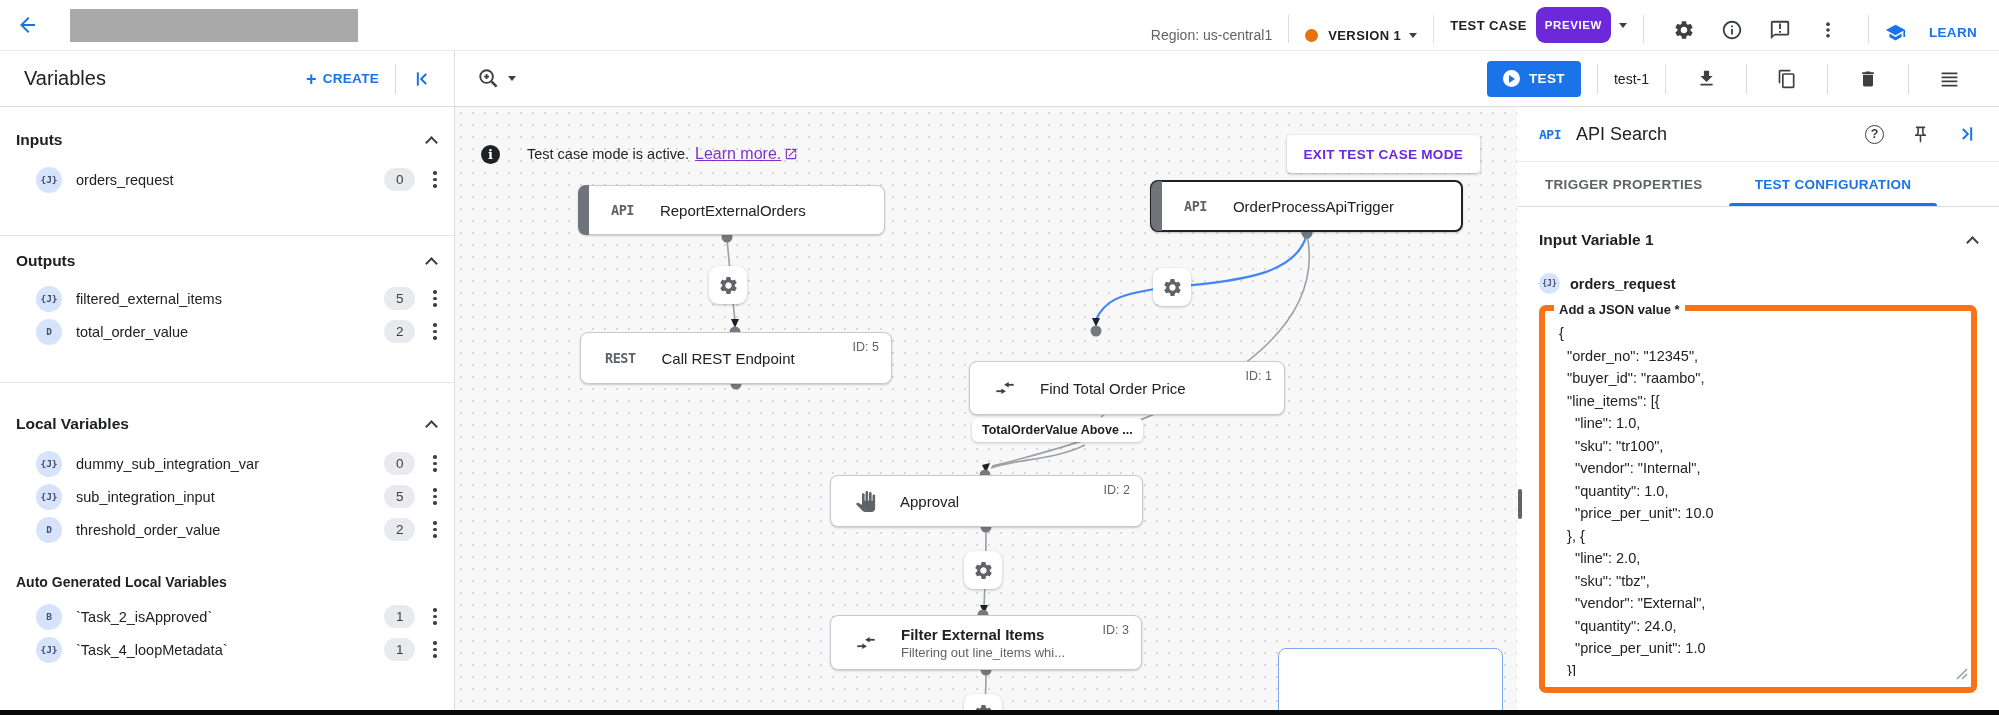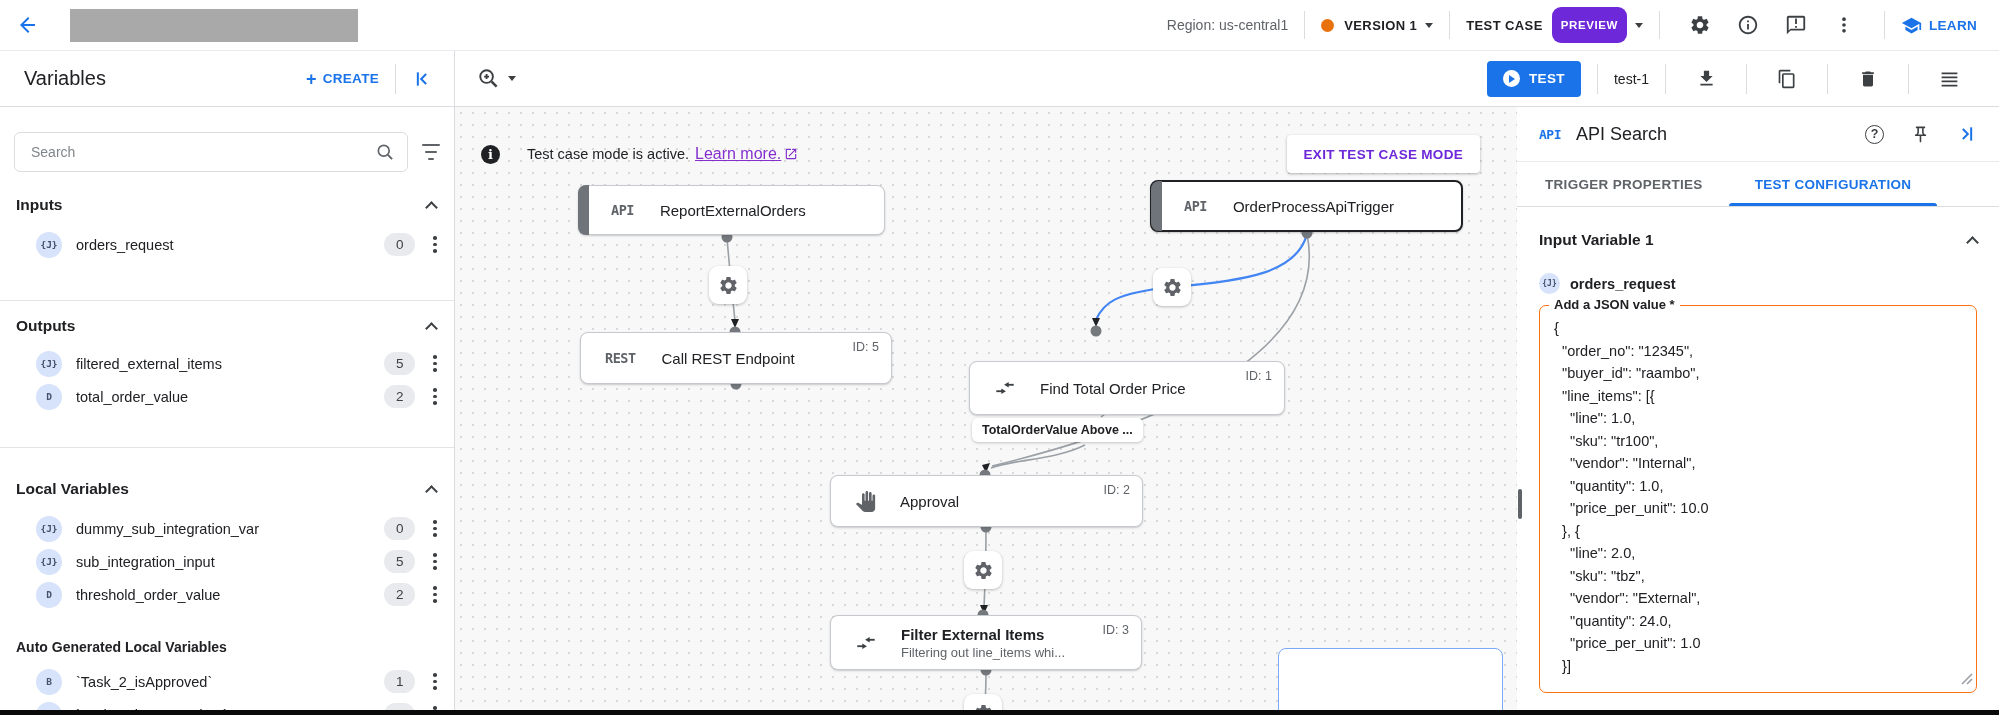--- a/index.html
+++ b/index.html
@@ -9,35 +9,35 @@
     font-family:"Liberation Sans", sans-serif; color:#202124; background:#fff;
   }
   .app { width:1999px; height:715px; position:relative; }
 
   
   .topbar { height:51px; display:flex; align-items:center; justify-content:space-between;
     padding:0 22px 0 16px; border-bottom:1px solid #e8eaed; background:#fff; }
   .tb-left { display:flex; align-items:center; }
   .back-ic { width:24px; height:24px; fill:#1a73e8; cursor:pointer; }
   .redacted { width:288px; height:33px; background:#a9a9a9; margin-left:30px; }
-  .tb-right { display:flex; align-items:center;margin-left:28px; }
+  .tb-right { display:flex; align-items:flex-end;margin-left:28px; }
   .vdiv { width:1px; height:28px; background:#dadce0; margin:0 16px; }
   .region { color:#5f6368; font-size:14px; }
   .menu-chip { display:flex; align-items:center; cursor:pointer; }
   .vdot { width:13px; height:13px; border-radius:50%; background:#e8710a; margin-right:10px; }
   .vlabel { font-weight:bold; font-size:13px; letter-spacing:.4px; color:#202124; }
   .caret { width:0; height:0; border-left:4.5px solid transparent; border-right:4.5px solid transparent;
     border-top:5px solid #3c4043; margin-left:8px; }
   .badge-preview { background:#6d28d9; color:#fff; font-size:11.5px; font-weight:bold;
     padding:12px 9px; border-radius:9px; margin-left:9px; letter-spacing:.6px; }
   .icon-btn { width:26px; height:26px; display:flex; align-items:center; justify-content:center;
     margin:0 11px; cursor:pointer; }
   .icon-btn svg { fill:#3c4043; }
   .learn { color:#1a73e8; font-weight:bold; font-size:13.5px; display:flex; align-items:center;
-    gap:7px; letter-spacing:.3px; cursor:pointer; }
+    gap:23px; letter-spacing:.3px; cursor:pointer; }
 
   
   .toolbar { height:56px; display:flex; align-items:stretch; border-bottom:1px solid #dadce0; background:#fff; }
   .tb2-left { width:455px; display:flex; align-items:center; padding:0 22px 0 24px;
     border-right:1px solid #dadce0; }
   .variables-title { font-size:20px; color:#202124; }
   .create-btn { margin-left:auto; color:#1a73e8; font-weight:bold; font-size:13.5px;
     display:flex; align-items:center; gap:6px; letter-spacing:.3px; cursor:pointer; }
   .plus { font-size:18px; font-weight:bold; line-height:1; }
   .tdiv { width:1px; height:30px; background:#dadce0; margin:0 16px; }
@@ -138,21 +138,21 @@
   .tab.active { color:#1a73e8; }
   .tab.active::after { content:""; position:absolute; left:0; right:0; bottom:0; height:3px;
     background:#1a73e8; border-radius:3px 3px 0 0; }
   .tab.inactive { color:#5f6368; }
   .panel-body { padding:24px 22px 0 22px; }
   .pb-head { display:flex; align-items:center; justify-content:space-between; }
   .pb-title { font-size:15.5px; font-weight:bold; }
   .pvar { display:flex; align-items:center; gap:10px; margin:24px 0 11px 0; }
   .pvar .type-ic { width:21px; height:21px; font-size:8px; margin-right:0; }
   .pvar-name { font-size:14.5px; font-weight:bold; }
-  .field { position:relative; border:1px solid #f97316; border-radius:7px; height:388px;
+  .field { position:relative; border:6px solid #f97316; border-radius:7px; height:388px;
     padding:11px 14px; }
   .field-label { position:absolute; top:-9px; left:9px; background:#fff; padding:0 5px;
     font-size:13px; font-weight:bold; color:#202124; }
   .json { font-size:14.5px; line-height:22.5px; white-space:pre; color:#202124; outline:none;
     height:100%; overflow:hidden; font-family:"Liberation Sans", sans-serif; }
   .resize-h { position:absolute; right:3px; bottom:3px; cursor:nwse-resize; }
   .pscroll { position:absolute; left:1px; top:382px; width:4px; height:30px; background:#5f6368;
     border-radius:2px; }
 
   .bottom-strip { position:absolute; left:0; right:0; bottom:0; height:5px; background:#0a0a0a; z-index:50; }
@@ -273,34 +273,20 @@
         <svg width="21" height="21" viewBox="0 0 24 24" fill="#3c4043">
             <path d="M3 5h18v2H3zm0 4.7h18v2H3zm0 4.6h18v2H3zm0 4.7h18v2H3z"></path>
           </svg>
       </span>
     </div>
   </div>
 
   <div class="content">
 
     <aside class="sidebar">
-      <div class="search-row">
-        <div class="search-box">
-          <input placeholder="Search" style="">
-          <svg width="20" height="20" viewBox="0 0 24 24" fill="none" stroke="#5f6368" stroke-width="2">
-              <circle cx="10.5" cy="10.5" r="6.5"></circle>
-              <path d="M15.5 15.5 20.5 20.5" stroke-width="2.4"></path>
-            </svg>
-        </div>
-        <span class="sort-ic">
-          <b style="width:18px"></b>
-            <b style="width:12px"></b>
-            <b style="width:6px"></b>
-        </span>
-      </div>
 
       <div class="sec-head" style="margin-top:24px">
         <span class="sec-title">Inputs</span>
         <span class="chev"></span>
       </div>
       <div class="var-row" style="margin-top:14px">
         <span class="type-ic">{J}</span>
         <span class="var-name">orders_request</span>
         <span class="count-pill">0</span>
         <span class="mdots">

